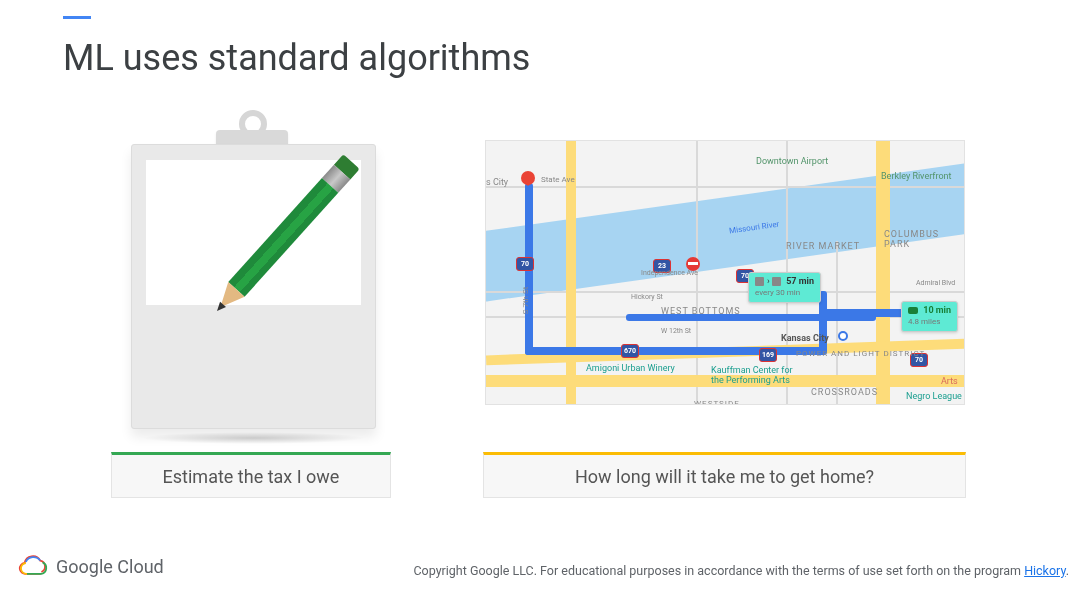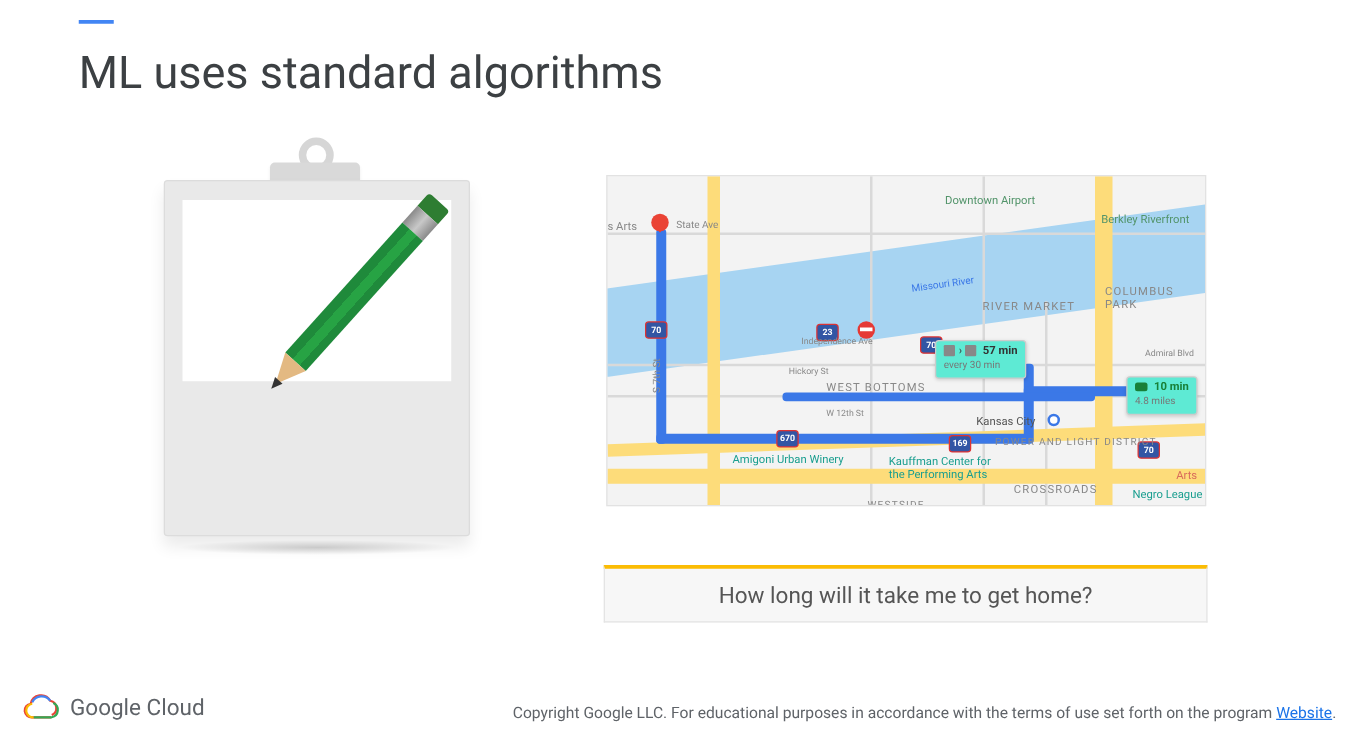--- a/index.html
+++ b/index.html
@@ -45,21 +45,21 @@
   .r4{left:333px;top:168px;width:96px;height:8px;}
   .r5{left:140px;top:173px;width:250px;height:7px;}
   .map .marker{position:absolute;width:14px;height:14px;border-radius:50%;}
   .map .marker.origin{left:35px;top:30px;background:#ea4335;}
   .map .marker.origin:after{content:"";position:absolute;left:2px;top:10px;border:5px solid transparent;border-top-color:#ea4335;}
   .map .marker.dest{left:352px;top:190px;width:10px;height:10px;border:2px solid #3b78e7;background:#fff;}
   .map .noentry{position:absolute;left:200px;top:116px;width:14px;height:14px;border-radius:50%;background:#e53935;}
   .map .noentry:after{content:"";position:absolute;left:2px;top:5px;width:10px;height:3px;background:#fff;}
   .map .shield{position:absolute;width:18px;height:14px;border-radius:3px;background:#3255a4;border:1px solid #d33;font-size:7px;color:#fff;display:flex;align-items:center;justify-content:center;font-weight:bold;}
   .map-label{position:absolute;font-size:9px;color:#888;}
-  .map-label.dark{color:#555;font-weight:400;}
+  .map-label.dark{color:#555;font-weight:700;}
   .map-label.teal{color:#1a9e8f;}
   .map-label.blue{color:#3b78e7;font-size:8px;}
   .map-label.green{color:#52946a;}
   .infobox{position:absolute;background:#5eead4;border:1px solid #ccc;border-radius:3px;padding:3px 6px;font-size:9px;color:#333;box-shadow:0 1px 3px rgba(0,0,0,.15);line-height:1.25;}
   .infobox .hl-green{color:#188038;font-weight:bold;}
   .infobox .sub{color:#777;font-size:8px;}
   .bus-ic{display:inline-block;width:9px;height:9px;background:#888;border-radius:1px;vertical-align:middle;margin-right:3px;}
   .car-ic{display:inline-block;width:10px;height:7px;background:#188038;border-radius:2px;vertical-align:middle;margin-right:3px;}
 
   .footer{position:absolute;left:18px;bottom:18px;right:18px;display:flex;align-items:flex-end;justify-content:space-between;}
@@ -86,20 +86,23 @@
     <div class="pencil">
       <div class="eraser"></div>
         <div class="ferrule"></div>
         <div class="body"></div>
         <div class="wood"></div>
         <div class="lead"></div>
     </div>
     <div class="board-shadow"></div>
   </div>
 
+  <div class="caption-box">
+    <span>Estimate the tax I owe</span>
+  </div>
 
   <div class="right-panel">
     <div class="map">
       <div class="river"></div>
 
       <div class="grid-st" style="left:0;top:45px;width:480px;height:2px"></div>
       <div class="grid-st" style="left:0;top:150px;width:480px;height:2px"></div>
       <div class="grid-st" style="left:0;top:175px;width:480px;height:2px"></div>
       <div class="grid-st" style="left:210px;top:0;width:2px;height:265px"></div>
       <div class="grid-st" style="left:300px;top:0;width:2px;height:265px"></div>
@@ -120,21 +123,21 @@
       <div class="marker dest"></div>
       <div class="noentry"></div>
 
       <div class="shield" style="left:30px;top:116px">70</div>
       <div class="shield" style="left:135px;top:203px">670</div>
       <div class="shield" style="left:167px;top:118px">23</div>
       <div class="shield" style="left:250px;top:128px">70</div>
       <div class="shield" style="left:424px;top:212px">70</div>
       <div class="shield" style="left:273px;top:207px">169</div>
 
-      <span class="map-label" style="left:0;top:36px">s Arts</span>
+      <span class="map-label" style="left:0;top:36px">s City</span>
       <span class="map-label" style="left:55px;top:34px;font-size:8px">State Ave</span>
       <span class="map-label dark" style="left:295px;top:192px">Kansas City</span>
       <span class="map-label blue" style="left:243px;top:82px;transform:rotate(-8deg)">Missouri River</span>
       <span class="map-label green" style="left:270px;top:15px;text-align:center">Downtown Airport</span>
       <span class="map-label green" style="left:395px;top:30px">Berkley Riverfront</span>
       <span class="map-label" style="left:300px;top:100px;letter-spacing:1px">RIVER MARKET</span>
       <span class="map-label" style="left:398px;top:88px;letter-spacing:1px">COLUMBUS PARK</span>
       <span class="map-label" style="left:175px;top:165px;letter-spacing:1px">WEST BOTTOMS</span>
       <span class="map-label" style="left:310px;top:208px;font-size:8px;letter-spacing:1px">POWER AND LIGHT DISTRICT</span>
       <span class="map-label" style="left:325px;top:246px;letter-spacing:1px">CROSSROADS</span>
@@ -170,17 +173,17 @@
     <div class="gc-logo">
       <svg class="cloud-svg" viewBox="0 0 48 40">
         <path d="M38 30a10 10 0 0 0-2-19 14 14 0 0 0-26 4 9 9 0 0 0 2 18h25" fill="none" stroke="#ea4335" stroke-width="3"></path>
         <path d="M14 33a9 9 0 0 1-2-18" fill="none" stroke="#fbbc04" stroke-width="3"></path>
         <path d="M36 11a14 14 0 0 0-24 2" fill="none" stroke="#4285f4" stroke-width="3"></path>
         <path d="M14 33h24a10 10 0 0 0 2-19" fill="none" stroke="#34a853" stroke-width="3"></path>
       </svg>
       <span class="gc-text">Google Cloud</span>
     </div>
     <div class="copyright">
-      <span>Copyright Google LLC. For educational purposes in accordance with the terms of use set forth on the program </span><a>Website</a><span>.</span>
+      <span>Copyright Google LLC. For educational purposes in accordance with the terms of use set forth on the program </span><a>Hickory</a><span>.</span>
     </div>
   </div>
 
 </div>
 
 </body></html>

